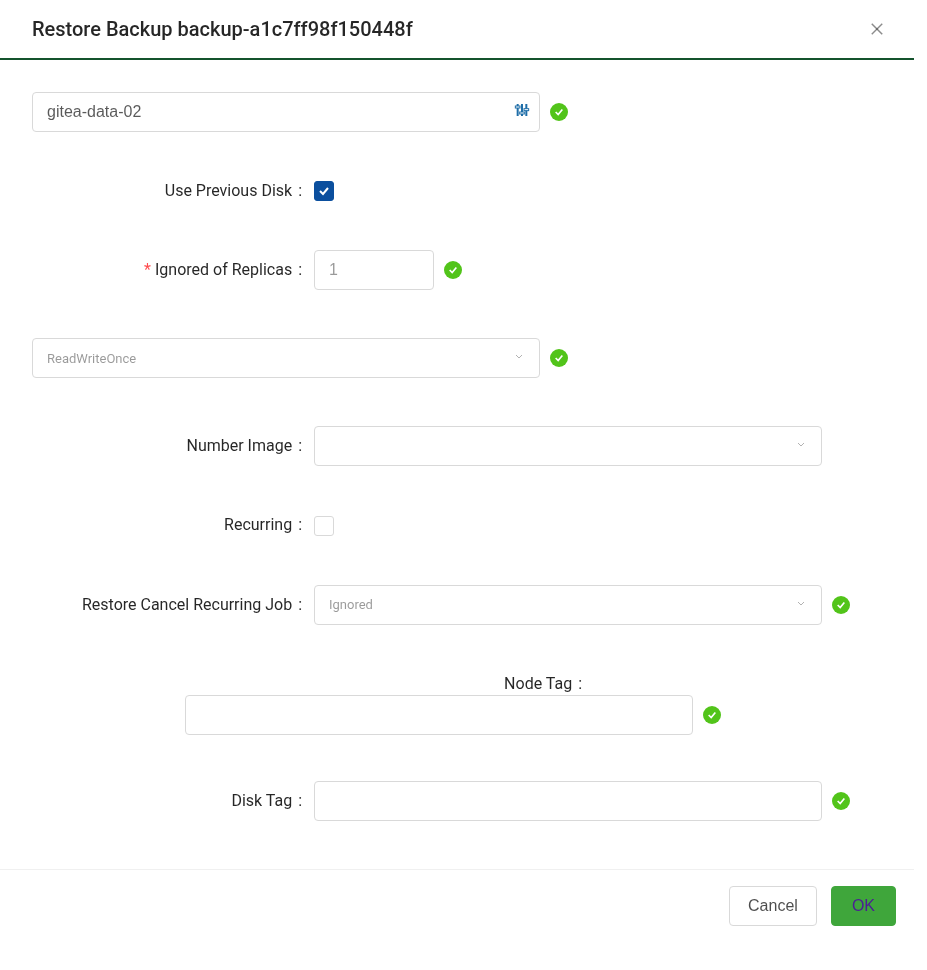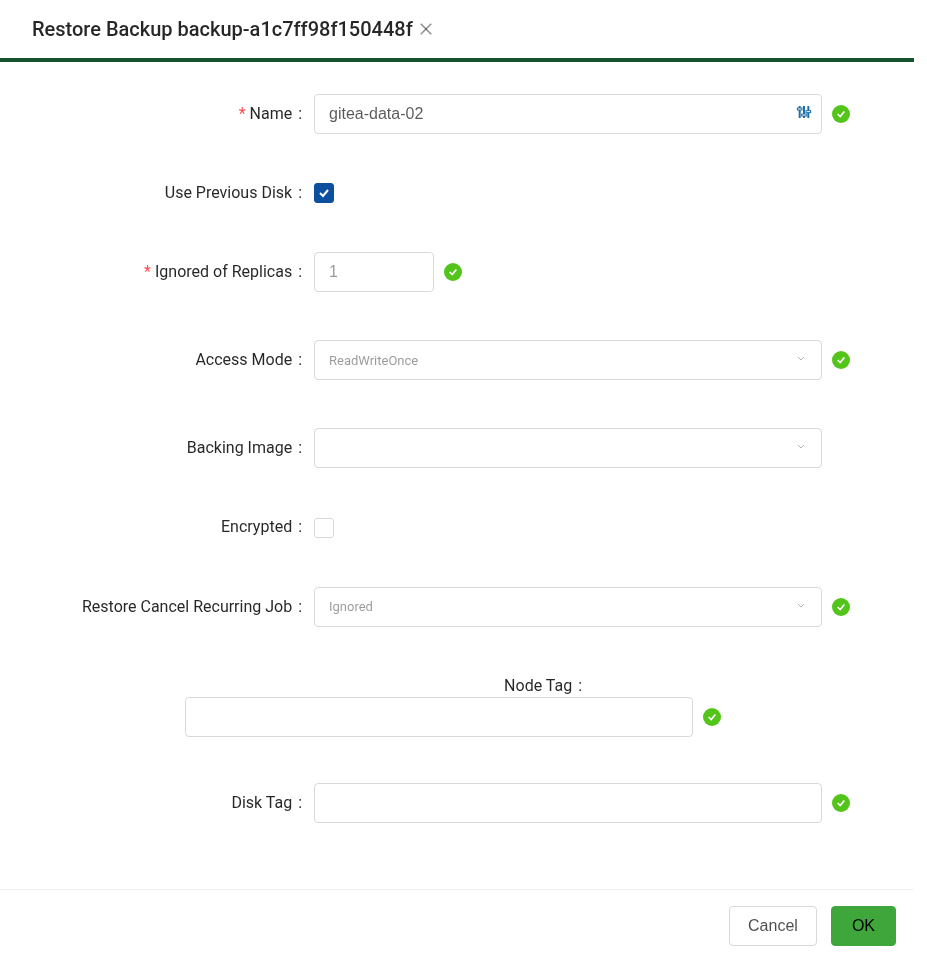--- a/index.html
+++ b/index.html
@@ -1,28 +1,28 @@
 <!DOCTYPE html>
 <html><head>
 <meta charset="utf-8">
 <style>
 * { box-sizing: border-box; margin: 0; padding: 0; }
 body { font-family: -apple-system, BlinkMacSystemFont, "Segoe UI", Roboto, "Helvetica Neue", Arial, sans-serif; background: #fff; color: rgba(0,0,0,0.85); width: 927px; height: 970px; position: relative; }
 
 .modal { width: 914px; background: #fff; }
-.modal-header { display: flex; align-items: center; padding: 16px 24px 16px 32px; border-bottom: 4px solid #14532d; }
+.modal-header { display: flex; align-items: center; justify-content: space-between; padding: 16px 24px 16px 32px; border-bottom: 2px solid #14532d; }
 .modal-title { font-size: 20px; font-weight: 500; color: rgba(0,0,0,0.85); }
 .close-btn { background: none; border: none; cursor: pointer; padding: 4px; color: rgba(0,0,0,0.45); }
 .close-btn svg { display: block; }
 
 .modal-body { padding: 32px 40px 20px 32px; }
 
 .form-row { display: flex; align-items: center; margin-bottom: 48px; }
 .form-row.tight { margin-bottom: 46px; flex-direction: column; }
-.form-row:last-child { margin-bottom: 46px; }
+.form-row:last-child { margin-bottom: 28px; }
 
 .label-col { width: 282px; text-align: right; padding-right: 12px; font-size: 16px; color: rgba(0,0,0,0.85); line-height: 1.4; }
 .label-col .req { color: #ff4d4f; margin-right: 4px; }
 .label-col .colon { margin-left: 2px; }
 
 .field-col { display: flex; align-items: center; gap: 10px; }
 
 .input-text { height: 40px; border: 1px solid #d9d9d9; border-radius: 4px; padding: 0 61px 0 14px; font-size: 16px; color: rgba(0,0,0,0.65); background: #fff; position: relative; }
 .input-wrap { position: relative; display: inline-block; }
 .input-wrap .suffix-icon { position: absolute; right: 10px; top: 50%; transform: translateY(-50%); }
@@ -37,43 +37,40 @@
 
 .select { height: 40px; border: 1px solid #d9d9d9; border-radius: 4px; padding: 0 36px 0 14px; font-size: 13px; color: rgba(0,0,0,0.4); background: #fff; display: flex; align-items: center; position: relative; cursor: pointer; }
 .select .arrow { position: absolute; right: 14px; top: 50%; transform: translateY(-50%); }
 
 .valid-dot { width: 18px; height: 18px; border-radius: 50%; background: #52c41a; display: inline-flex; align-items: center; justify-content: center; flex-shrink: 0; }
 .valid-dot svg { display: block; }
 
 .modal-footer { border-top: 1px solid #f0f0f0; padding: 16px 18px; display: flex; justify-content: flex-end; gap: 14px; }
 .btn { height: 40px; padding: 0 18px; border-radius: 4px; font-size: 16px; cursor: pointer; display: inline-flex; align-items: center; justify-content: center; }
 .btn-default { background: #fff; border: 1px solid #d9d9d9; color: rgba(0,0,0,0.7); }
-.btn-primary { background: #3fa63b; border: 1px solid #3fa63b; color: #000000; padding: 0 20px; }
+.btn-primary { background: #3fa63b; border: 1px solid #3fa63b; color: #4c1d95; padding: 0 20px; }
 </style>
 </head>
 <body>
 
 <div class="modal">
 
   <div class="modal-header">
     <div class="modal-title">Restore Backup backup-a1c7ff98f150448f</div>
     <button class="close-btn">
       <svg width="18" height="18" viewBox="0 0 24 24" fill="none" stroke="currentColor" stroke-width="2">
           <line x1="5" y1="5" x2="19" y2="19"></line>
           <line x1="19" y1="5" x2="5" y2="19"></line>
         </svg>
     </button>
   </div>
 
   <div class="modal-body">
 
     <div class="form-row">
-      <div class="label-col">
-        <span class="req">*</span><span>Name</span><span class="colon"> :</span>
-      </div>
       <div class="field-col">
         <div class="input-wrap">
           <input class="input-text w508" value="gitea-data-02" style="">
           <span class="suffix-icon">
             <svg width="16" height="16" viewBox="0 0 24 24" fill="#1f6ea8">
                 <rect x="4" y="3" width="3" height="18"></rect>
                 <rect x="10.5" y="3" width="3" height="18"></rect>
                 <rect x="17" y="3" width="3" height="18"></rect>
                 <rect x="2" y="6" width="7" height="3" fill="#fff" stroke="#1f6ea8" stroke-width="1.5"></rect>
                 <rect x="8.5" y="15" width="7" height="3" fill="#fff" stroke="#1f6ea8" stroke-width="1.5"></rect>
@@ -110,59 +107,56 @@
         <input class="input-text w120" style="color: rgba(0, 0, 0, 0.4);" value="1">
         <span class="valid-dot">
           <svg width="10" height="10" viewBox="0 0 24 24" fill="none" stroke="#fff" stroke-width="4">
               <polyline points="4,12 10,18 20,6"></polyline>
             </svg>
         </span>
       </div>
     </div>
 
     <div class="form-row">
-      <div class="label-col">
-        <span>Access Mode</span><span class="colon"> :</span>
-      </div>
       <div class="field-col">
         <div class="select w508">
           <span class="value">ReadWriteOnce</span>
           <span class="arrow">
             <svg width="12" height="12" viewBox="0 0 24 24" fill="none" stroke="rgba(0,0,0,0.3)" stroke-width="2">
                 <polyline points="6,9 12,15 18,9"></polyline>
               </svg>
           </span>
         </div>
         <span class="valid-dot">
           <svg width="10" height="10" viewBox="0 0 24 24" fill="none" stroke="#fff" stroke-width="4">
               <polyline points="4,12 10,18 20,6"></polyline>
             </svg>
         </span>
       </div>
     </div>
 
     <div class="form-row">
       <div class="label-col">
-        <span>Backing Image</span><span class="colon"> :</span>
+        <span>Number Image</span><span class="colon"> :</span>
       </div>
       <div class="field-col">
         <div class="select w508">
           <span class="value"></span>
           <span class="arrow">
             <svg width="12" height="12" viewBox="0 0 24 24" fill="none" stroke="rgba(0,0,0,0.3)" stroke-width="2">
                 <polyline points="6,9 12,15 18,9"></polyline>
               </svg>
           </span>
         </div>
       </div>
     </div>
 
     <div class="form-row">
       <div class="label-col">
-        <span>Encrypted</span><span class="colon"> :</span>
+        <span>Recurring</span><span class="colon"> :</span>
       </div>
       <div class="field-col">
         <span class="checkbox">
           
         </span>
       </div>
     </div>
 
     <div class="form-row">
       <div class="label-col">

